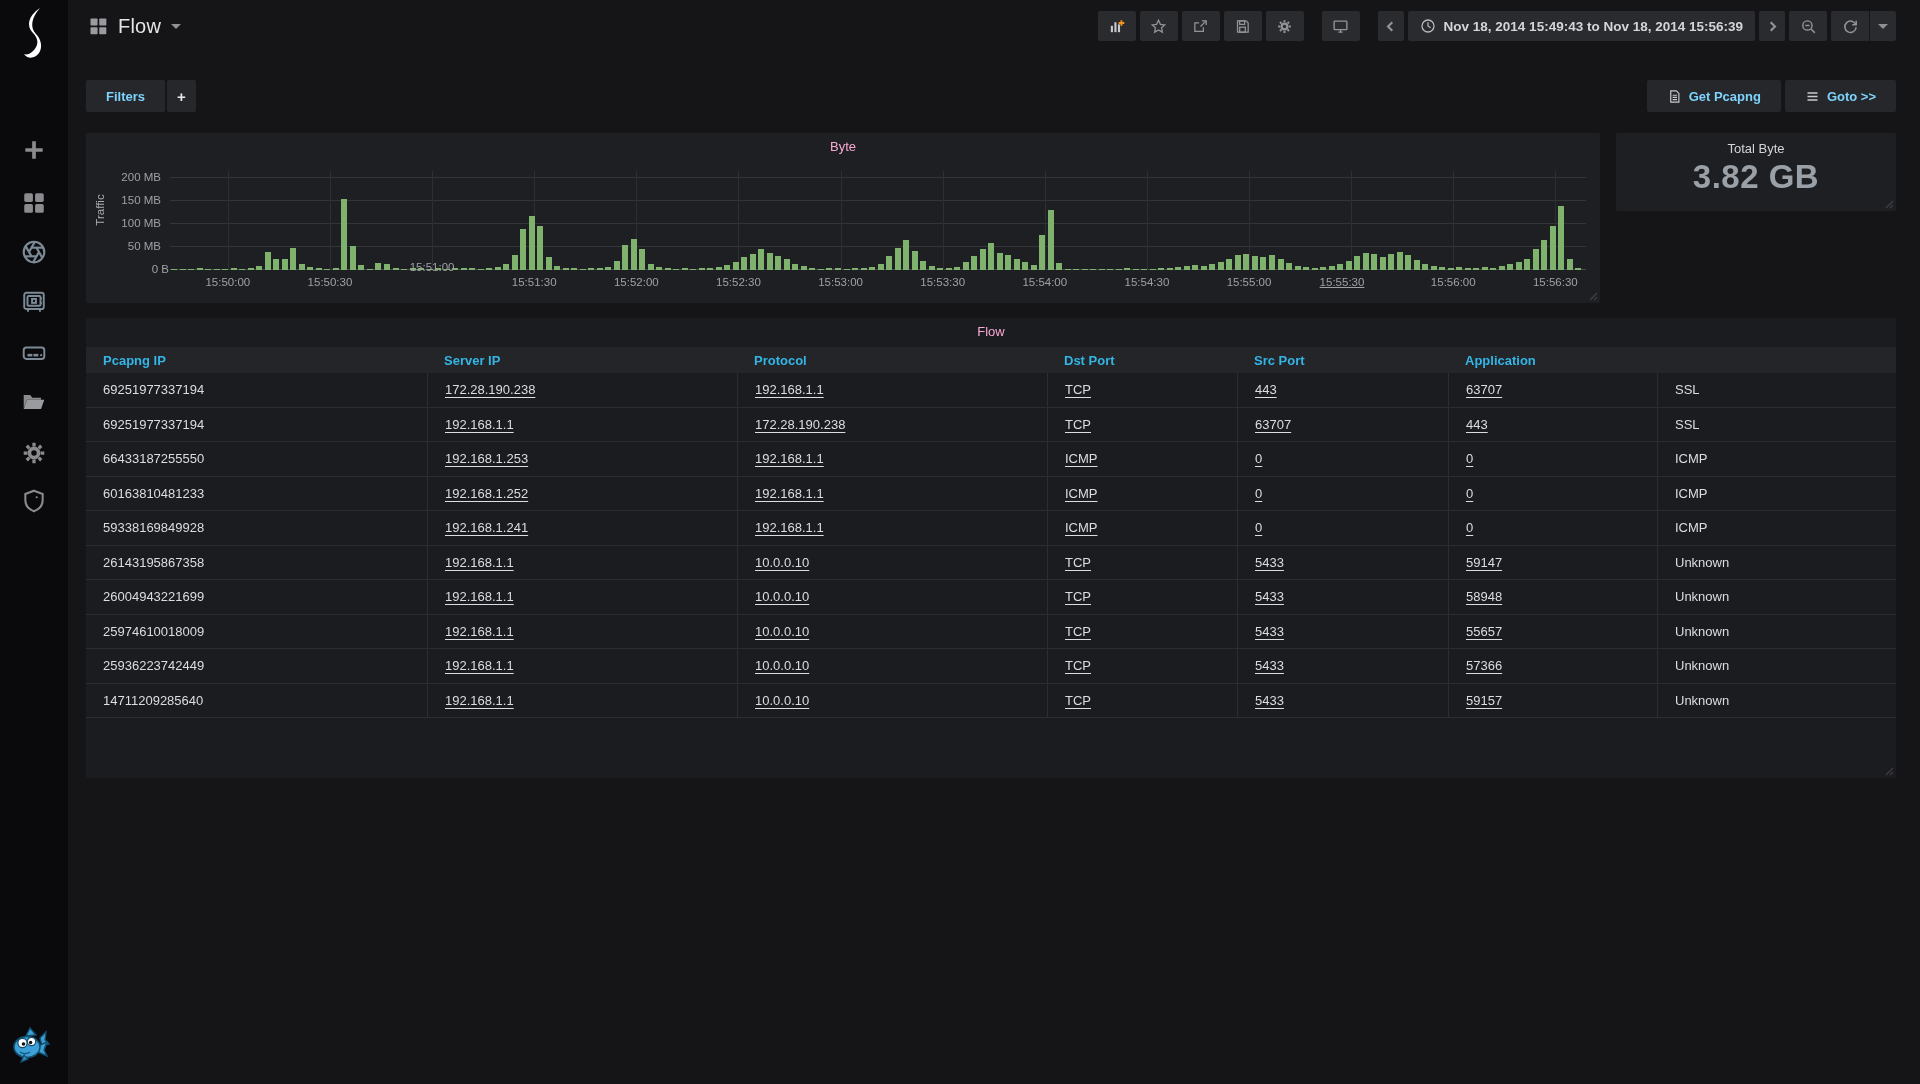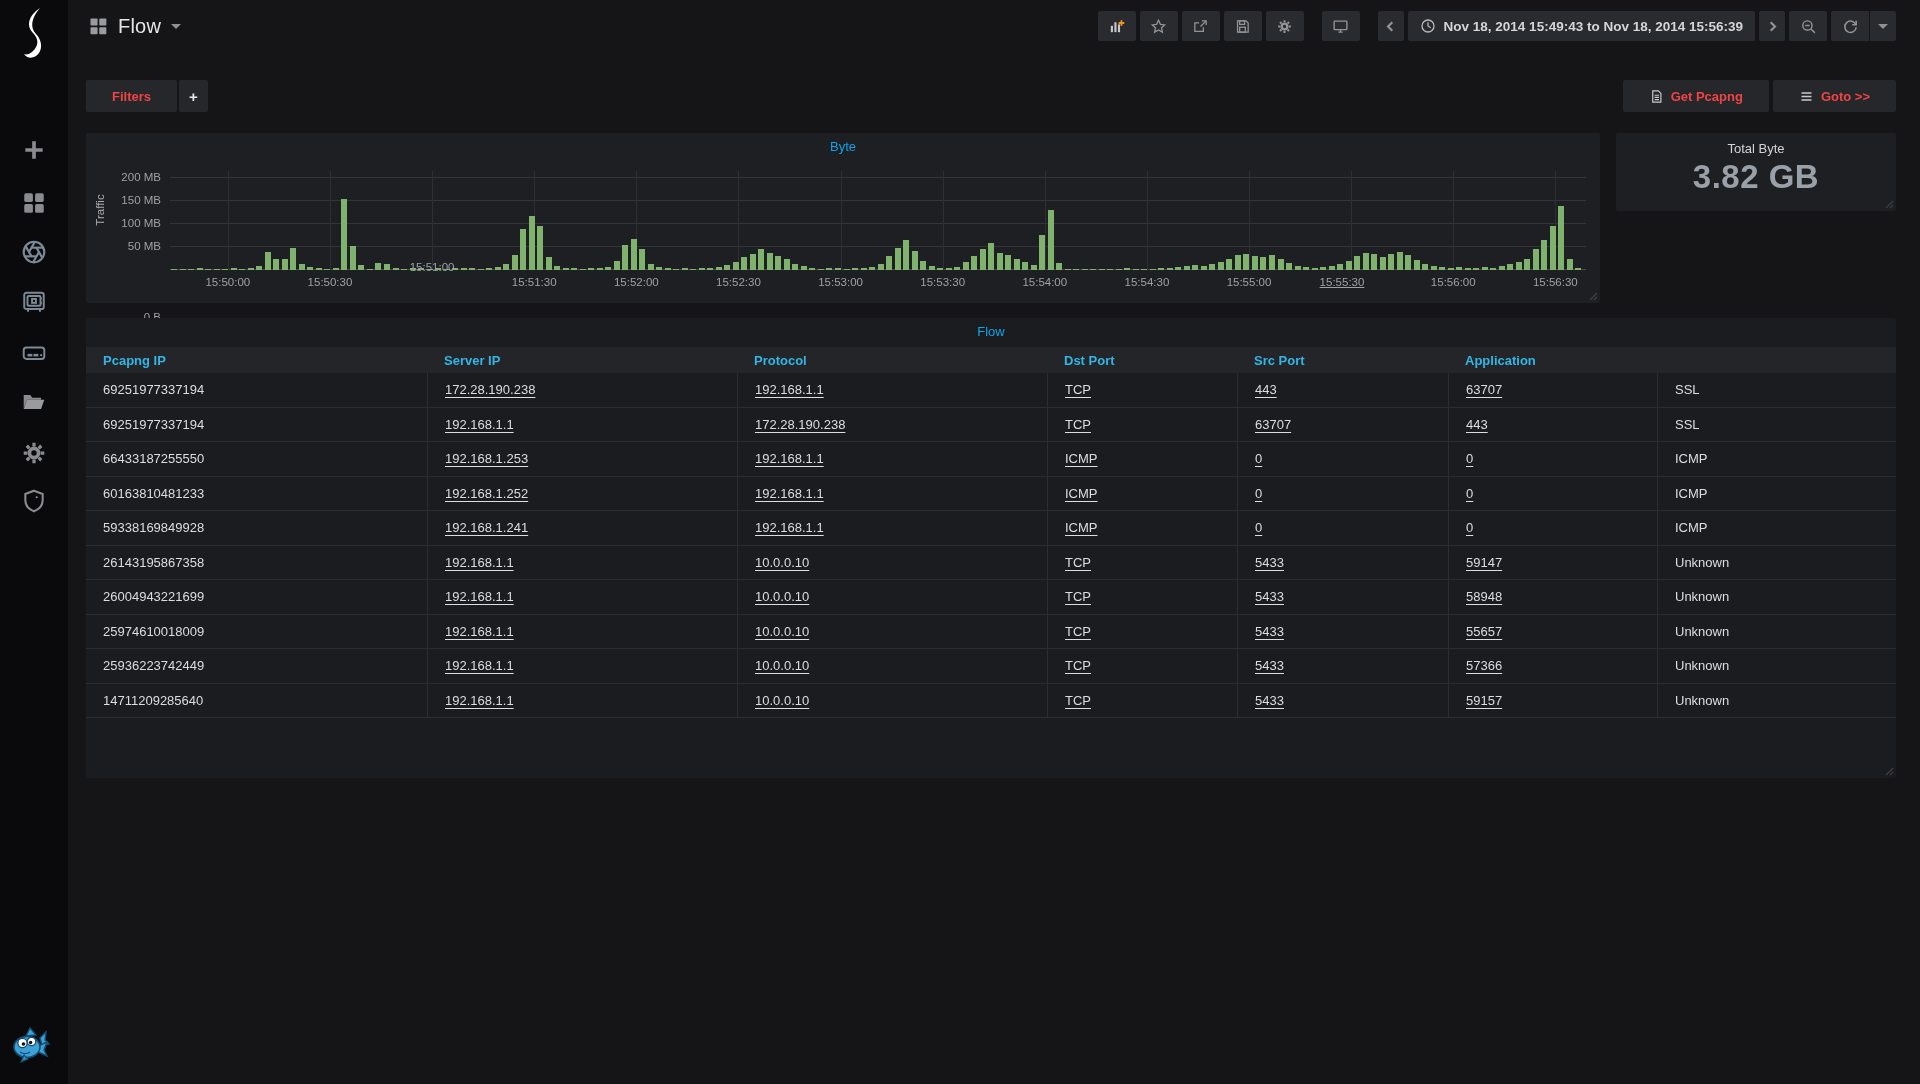--- a/index.html
+++ b/index.html
@@ -21,29 +21,29 @@
   .dash-title .t{font-size:20px;color:#e4e5e6;letter-spacing:.2px;cursor:pointer;}
   .caret{width:0;height:0;border-left:5px solid transparent;border-right:5px solid transparent;border-top:5px solid #8f9094;display:inline-block;}
   .toolbar{margin-left:auto;display:flex;align-items:center;text-align:center;}
   .btn{background:#2a2b2f;border-radius:2px;height:30px;min-width:38px;display:flex;align-items:center;justify-content:center;color:#939498;cursor:pointer;margin-left:4px;}
   .btn svg{width:17px;height:17px;}
   .btn.gap{margin-left:18px;}
   .btn.narrow{min-width:26px;}
   .timebtn{padding:0 12px;gap:8px;font-size:13.5px;font-weight:700;color:#d4d5d7;white-space:nowrap;}
 
   .filterbar{position:absolute;left:18px;right:24px;top:80px;height:32px;display:flex;align-items:center;}
-  .fbtn{background:#26272b;border-radius:2px;height:32px;display:flex;align-items:center;justify-content:center;color:#ef4444;font-size:13px;font-weight:600;cursor:pointer;padding:0 26px;}
+  .fbtn{background:#26272b;border-radius:2px;height:32px;display:flex;align-items:center;justify-content:center;color:#7dd3fc;font-size:13px;font-weight:600;cursor:pointer;padding:0 20px;}
   .fbtn svg{width:15px;height:15px;margin-right:7px;}
   .fbtn.plus{margin-left:2px;padding:0 10px;font-size:15px;font-weight:700;color:#e6e7e8;}
   .fb-right{margin-left:auto;display:flex;}
   .fb-right .fbtn{margin-left:4px;}
 
   
   .panel{position:absolute;background:#1e1f23;border-radius:2px;}
-  .panel-title{text-align:center;font-size:13px;font-weight:500;color:#0ea5e9;padding-top:6px;}
+  .panel-title{text-align:center;font-size:13px;font-weight:500;color:#f9a8d4;padding-top:6px;}
   .rsz{position:absolute;right:2px;bottom:2px;width:9px;height:9px;opacity:.6;}
 
   .chart-panel{left:18px;top:133px;width:1514px;height:170px;}
   .plot{position:absolute;left:84px;right:14px;top:38px;bottom:33px;cursor:crosshair;}
   .grid-h{position:absolute;left:0;right:0;height:1px;background:#343539;}
   .grid-h.base{background:#4a4b50;}
   .grid-v{position:absolute;top:0;bottom:0;width:1px;background:#2e2f33;}
   .bar{position:absolute;bottom:0;width:6px;margin-left:-3px;background:#7eb26d;}
   .y-tick{position:absolute;font-size:11.5px;color:#9da0a5;text-align:right;}
   .x-tick{position:absolute;font-size:11.5px;color:#9da0a5;transform:translateX(-50%);white-space:nowrap;}
@@ -445,21 +445,21 @@
         <div class="bar" style="left: 95.2524%; height: 8.28837px; background: rgb(126, 178, 109);"></div>
         <div class="bar" style="left: 95.8534%; height: 11.5116px; background: rgb(126, 178, 109);"></div>
         <div class="bar" style="left: 96.4543%; height: 20.7209px; background: rgb(126, 178, 109);"></div>
         <div class="bar" style="left: 97.0553%; height: 29.9302px; background: rgb(126, 178, 109);"></div>
         <div class="bar" style="left: 97.6562%; height: 43.7442px; background: rgb(126, 178, 109);"></div>
         <div class="bar" style="left: 98.2572%; height: 64.4651px; background: rgb(126, 178, 109);"></div>
         <div class="bar" style="left: 98.8582%; height: 11.5116px; background: rgb(126, 178, 109);"></div>
         <div class="bar" style="left: 99.4591%; height: 2.30233px; background: rgb(126, 178, 109);"></div>
       </div>
     <div>
-        <div class="y-tick" style="left: 0px; width: 75px; top: 130px; margin-top: 48px;">0 B</div>
+        <div class="y-tick" style="left: 8px; width: 75px; top: 130px;">0 B</div>
         <div class="y-tick" style="left: 0px; width: 75px; top: 106.977px;">50 MB</div>
         <div class="y-tick" style="left: 0px; width: 75px; top: 83.9535px;">100 MB</div>
         <div class="y-tick" style="left: 0px; width: 75px; top: 60.9302px;">150 MB</div>
         <div class="y-tick" style="left: 0px; width: 75px; top: 37.907px;">200 MB</div>
       </div>
     <div>
         <div class="x-tick" style="left: 141.865px; top: 143px;">15:50:00</div>
         <div class="x-tick" style="left: 243.981px; top: 143px;">15:50:30</div>
         <div class="x-tick" style="left: 346.096px; top: 128px;">15:51:00</div>
         <div class="x-tick" style="left: 448.212px; top: 143px;">15:51:30</div>

